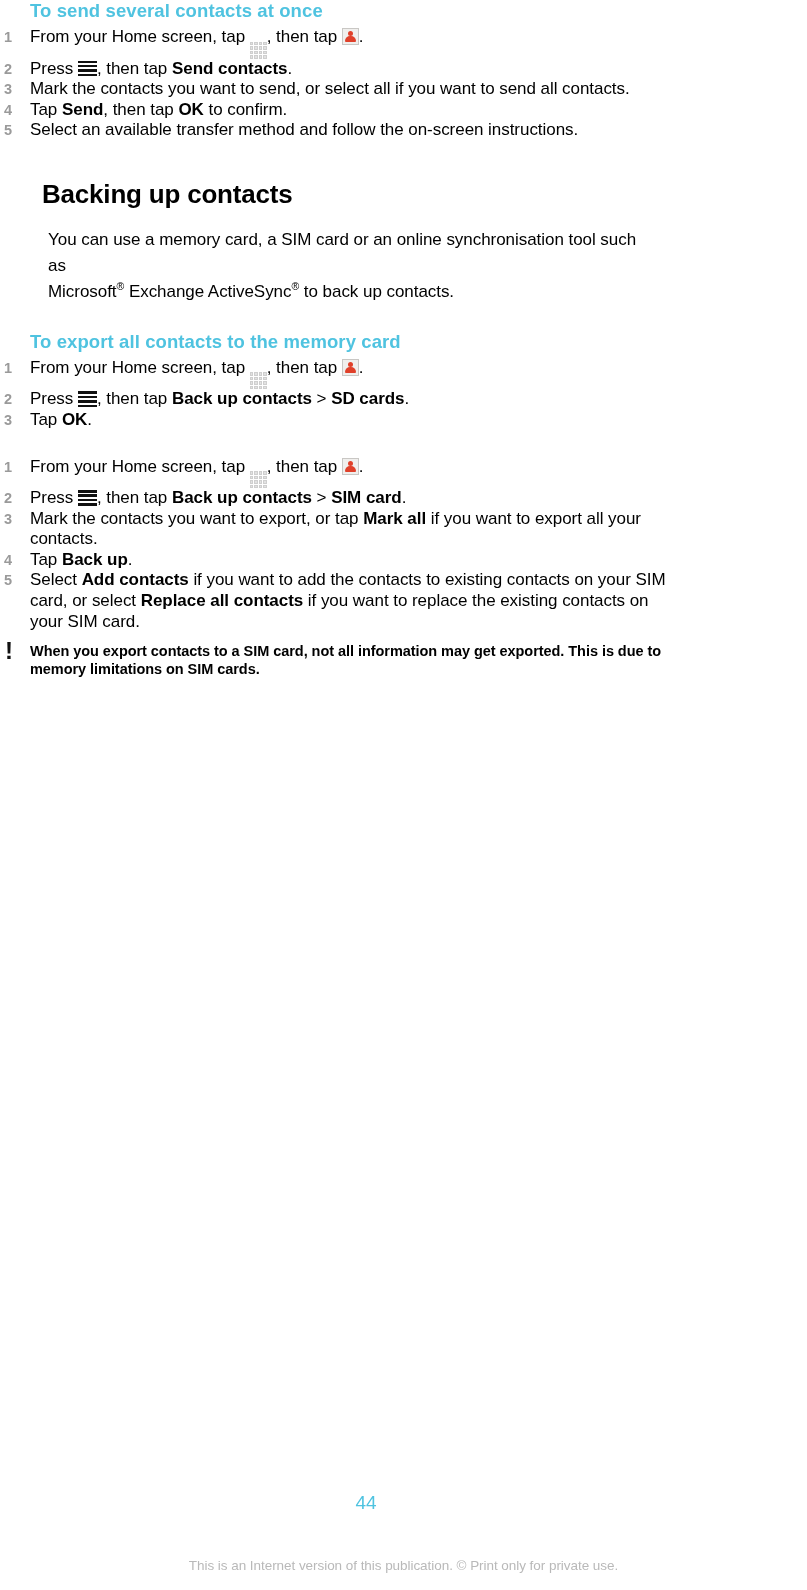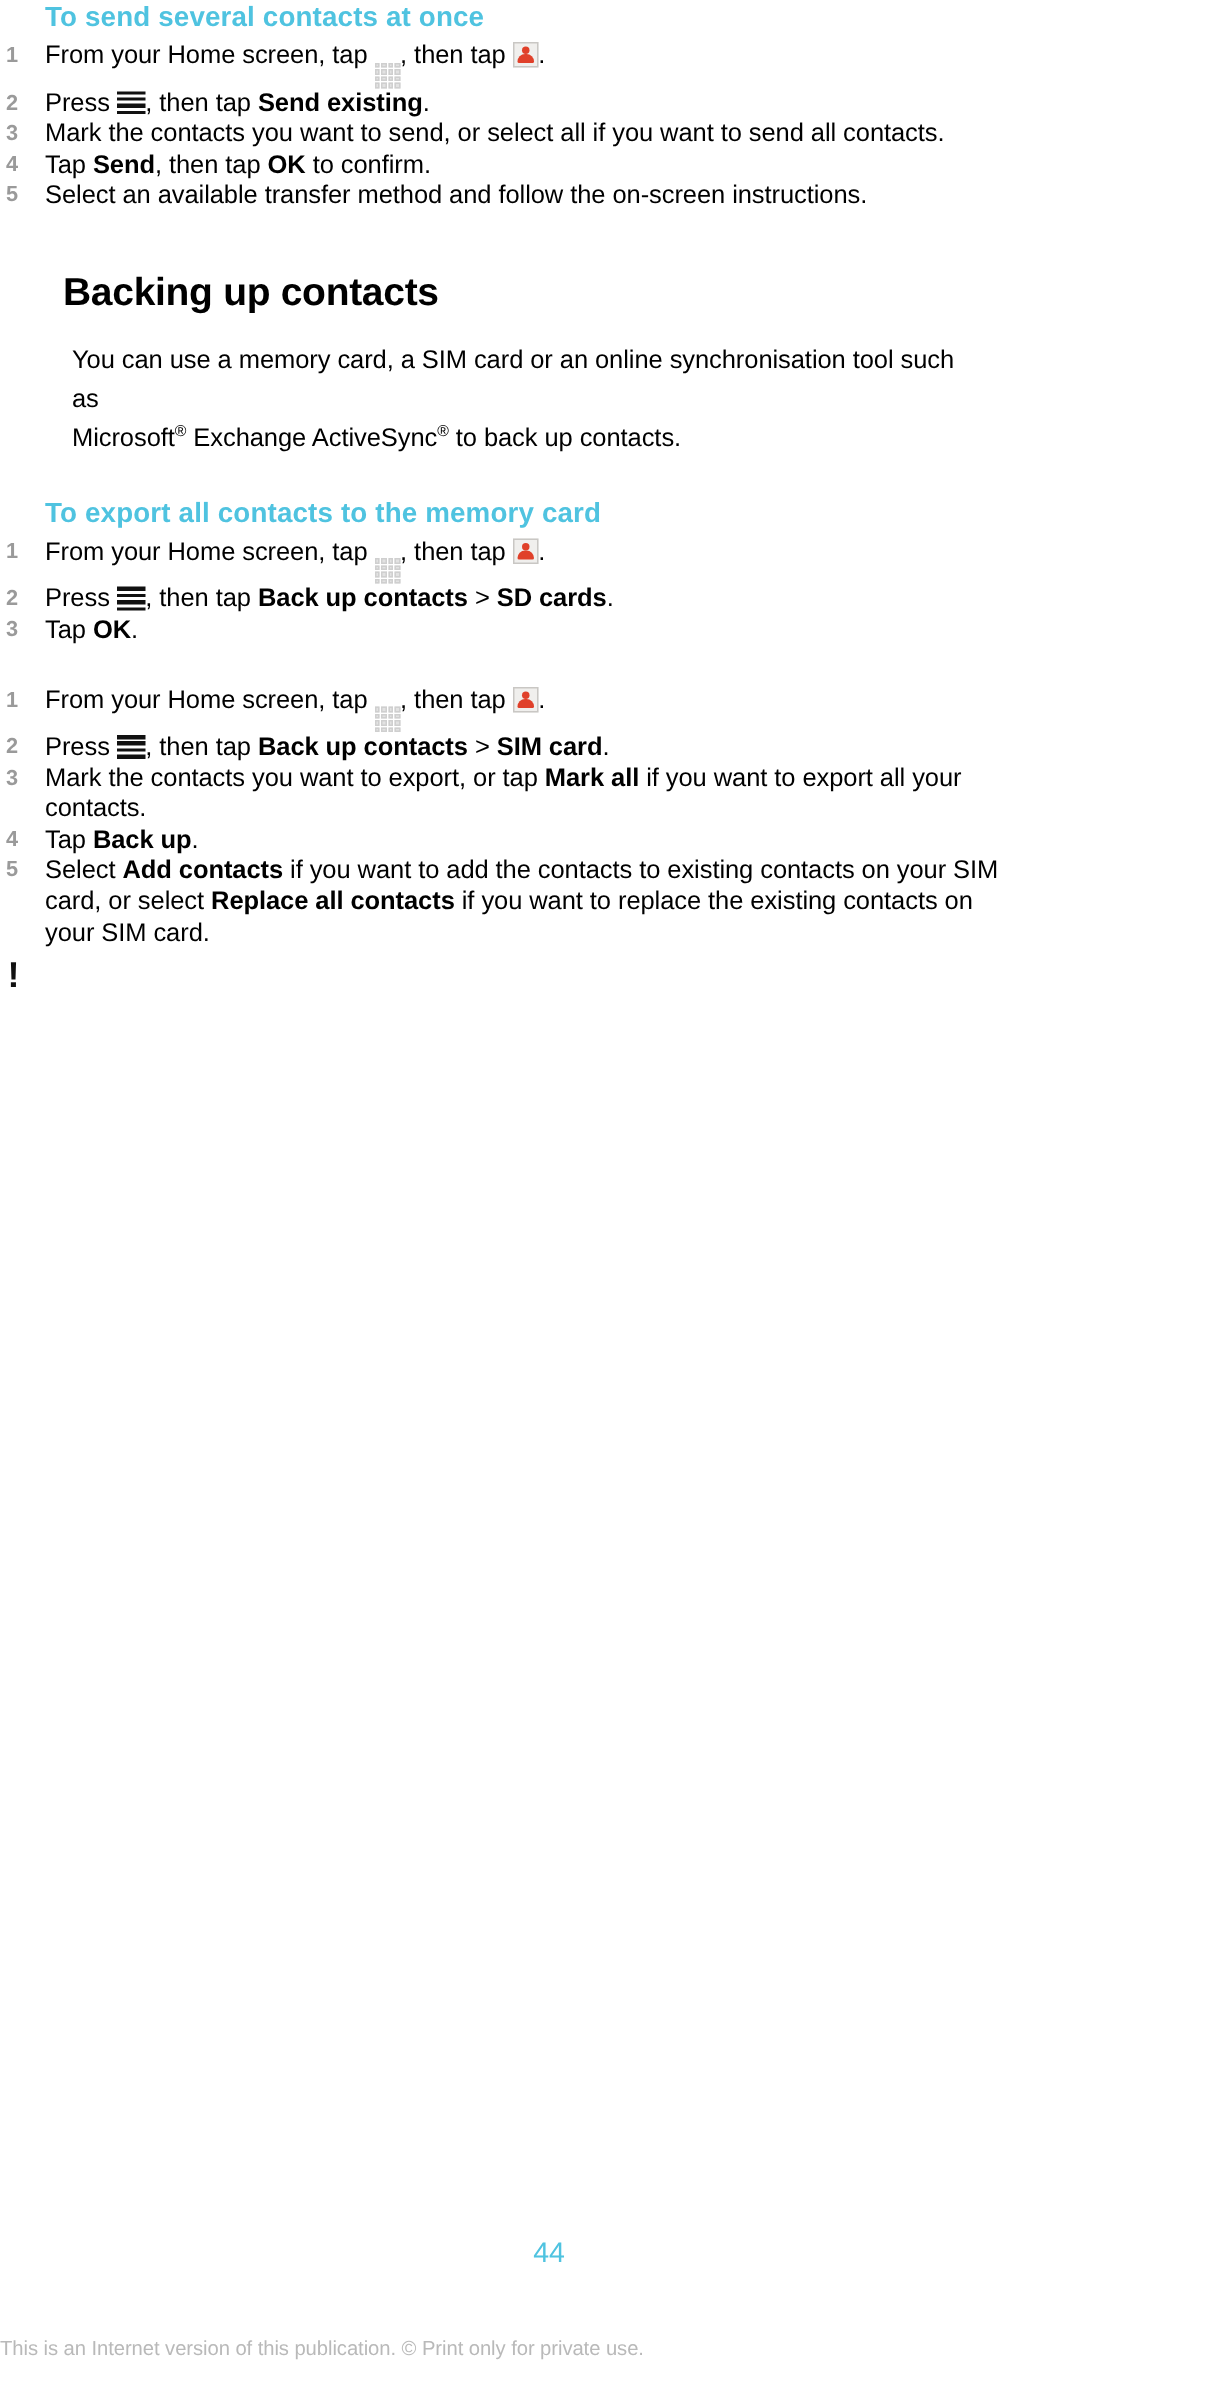--- a/index.html
+++ b/index.html
@@ -203,20 +203,21 @@
     color: #4FC3E0;
     font-size: 19px;
     font-weight: normal;
     line-height: 22px;
   }
   .footer-note {
     position: absolute;
     left: 0;
     top: 1557px;
     width: 807px;
+    text-align: center;
     color: #b9b9b9;
     font-size: 13.5px;
     line-height: 18px;
     letter-spacing: -0.05px;
   }
   .sp-10 { height: 10px; }
   .sp-18 { height: 18px; }
   .sp-26 { height: 26px; }
   .sp-38 { height: 38px; }
 </style>
@@ -240,21 +241,21 @@
             <i></i>
             <i></i>
             <i></i>
             <i></i>
             <i></i>
             <i></i>
             <i></i>
             <i></i>
             <i></i>
           </span><span>, then tap </span><span class="icon-contacts icon-inline"><span class="head"></span><span class="body"></span></span><span>.</span></li>
-        <li><span class="num">2</span><span>Press </span><span class="icon-menu icon-inline"><i></i><i></i><i></i><i></i></span><span>, then tap </span><b>Send existing</b><span>.</span></li>
+        <li><span class="num">2</span><span>Press </span><span class="icon-menu icon-inline"><i></i><i></i><i></i><i></i></span><span>, then tap </span><b>Send contacts</b><span>.</span></li>
         <li><span class="num">3</span><span>Mark the contacts you want to send, or select all if you want to send all contacts.</span></li>
         <li><span class="num">4</span><span>Tap </span><b>Send</b><span>, then tap </span><b>OK</b><span> to confirm.</span></li>
         <li><span class="num">5</span><span>Select an available transfer method and follow the on-screen instructions.</span></li>
       </ol>
 
     <div class="sp-38"></div>
 
     <h2 class="section-heading">Backing up contacts</h2>
 
     <div class="sp-18"></div>
@@ -316,19 +317,20 @@
         <li><span class="num">2</span><span>Press </span><span class="icon-menu icon-inline"><i></i><i></i><i></i><i></i></span><span>, then tap </span><b>Back up contacts</b><span> &gt; </span><b>SIM card</b><span>.</span></li>
         <li><span class="num">3</span><span>Mark the contacts you want to export, or tap </span><b>Mark all</b><span> if you want to export all your contacts.</span></li>
         <li><span class="num">4</span><span>Tap </span><b>Back up</b><span>.</span></li>
         <li><span class="num">5</span><span>Select </span><b>Add contacts</b><span> if you want to add the contacts to existing contacts on your SIM card, or select </span><b>Replace all contacts</b><span> if you want to replace the existing contacts on your SIM card.</span></li>
       </ol>
 
     <div class="sp-10"></div>
 
     <div class="note">
       <span class="bang">!</span>
+      <span>When you export contacts to a SIM card, not all information may get exported. This is due to memory limitations on SIM cards.</span>
     </div>
 
   </div>
 
   <div class="page-number">44</div>
   <div class="footer-note">This is an Internet version of this publication. © Print only for private use.</div>
 </div>
 
 </body></html>

